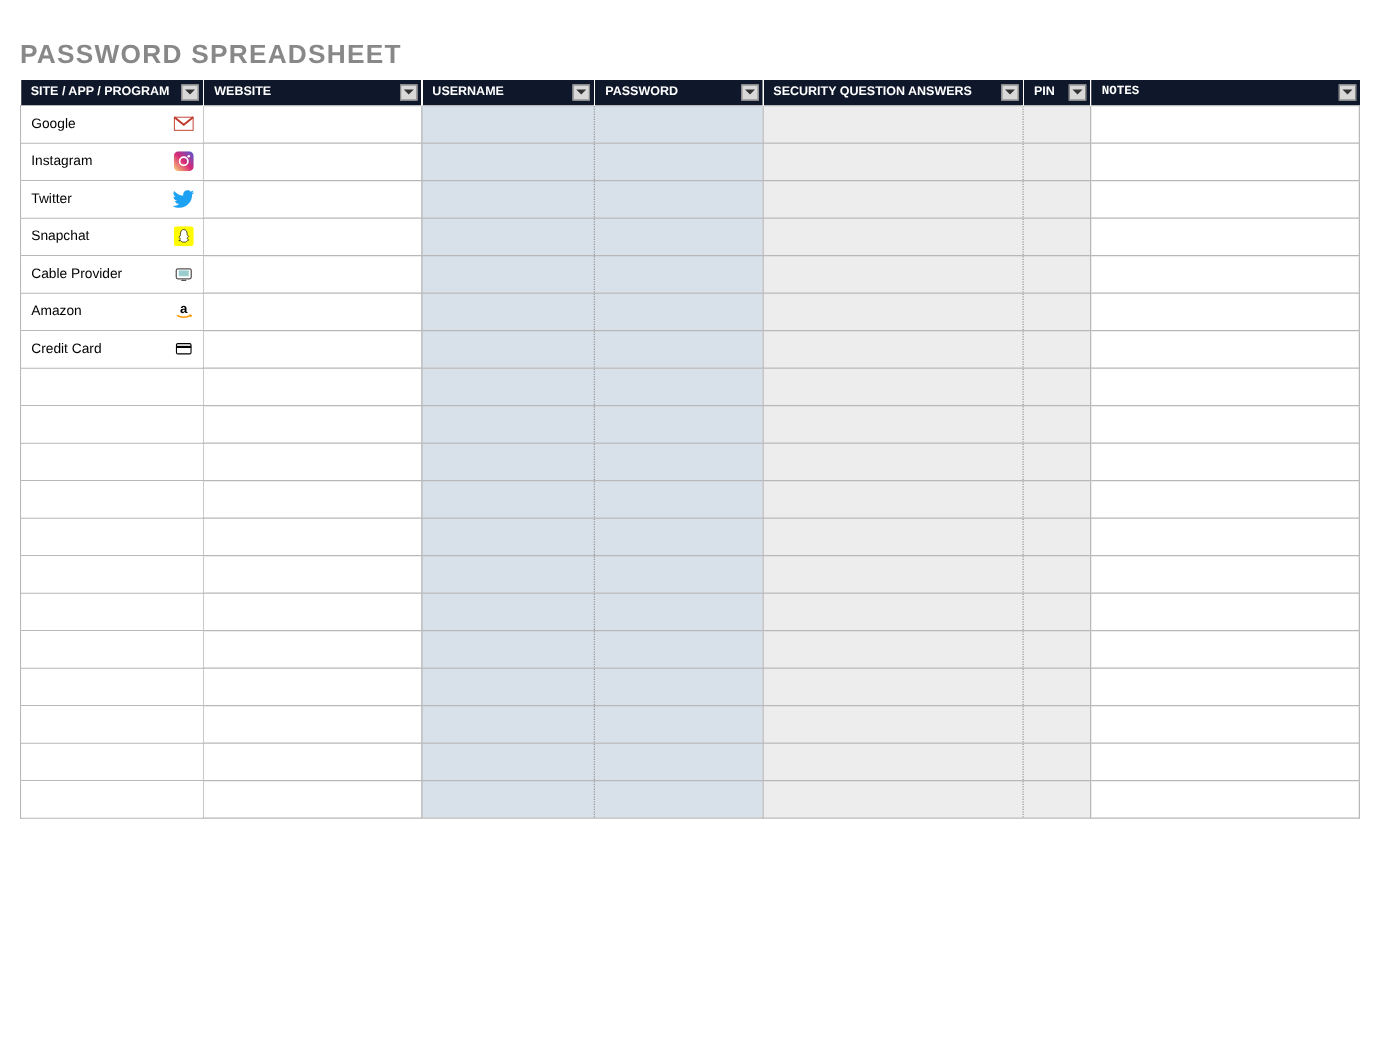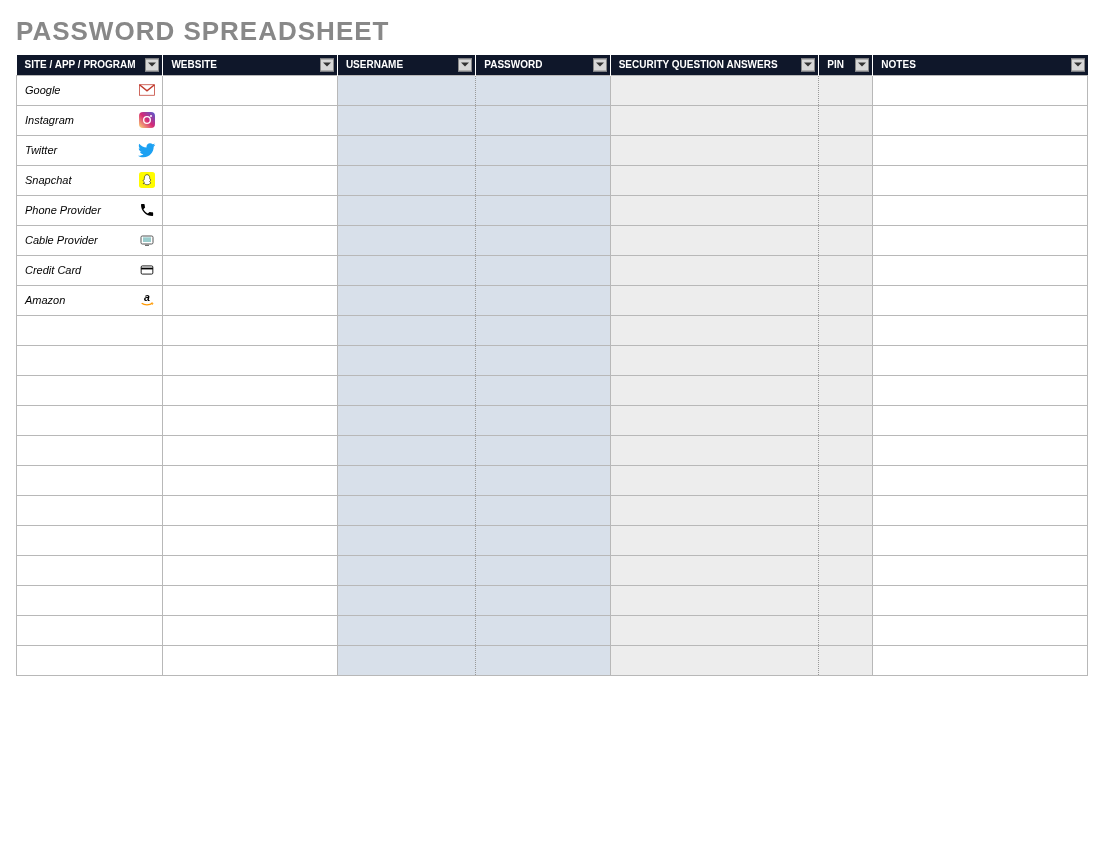--- a/index.html
+++ b/index.html
@@ -4,44 +4,44 @@
 <style>
   * { box-sizing: border-box; }
   body {
     margin: 0;
     padding: 16px;
     font-family: "Century Gothic", "Segoe UI", Arial, sans-serif;
     background: #fff;
     width: 1107px;
   }
   h1.title {
-    margin: 0 0 8px 0;
+    margin: 16px 0 8px 0;
     color: #888;
     font-weight: 700;
     letter-spacing: 1px;
-    font-size: 26px;
+    font-size: 21px;
   }
   table {
     border-collapse: collapse;
     width: 1072px;
     table-layout: fixed;
   }
   th {
     background: #0f172a;
     color: #fff;
     font-size: 10px;
     font-weight: 700;
     text-align: left;
     padding: 4px 8px;
     height: 20px;
     position: relative;
     border-right: 1px solid #fff;
     margin-top: 36px;
   }
-  th:last-child { border-right: none; }
+  th:last-child { border-right: none; font-family: Liberation Mono, monospace; }
   .filter {
     position: absolute;
     right: 3px;
     top: 50%;
     transform: translateY(-50%);
     width: 14px;
     height: 13px;
     background: #d8d8d8;
     border: 1px solid #888;
     display: flex;
@@ -78,21 +78,21 @@
     position: absolute;
     right: 6px;
     top: 50%;
     transform: translateY(-50%);
     width: 18px;
     height: 18px;
     display: flex;
     align-items: center;
     justify-content: center;
   }
-  .col-site     { width: 146px; font-style: italic; }
+  .col-site     { width: 146px; }
   .col-website  { width: 174px; }
   .col-username { width: 138px; }
   .col-password { width: 134px; }
   .col-security { width: 208px; }
   .col-pin      { width: 54px;  }
   .col-notes    { width: 214px; }
 </style>
 </head>
 <body>
 
@@ -177,77 +177,64 @@
             </svg>
           </span></td>
         <td class="col-website"></td>
         <td class="col-username"></td>
         <td class="col-password"></td>
         <td class="col-security"></td>
         <td class="col-pin"></td>
         <td class="col-notes"></td>
       </tr>
       <tr>
-        <td class="site col-site"><span>Phone Provider</span><span class="icon-slot">
-            <svg viewBox="0 0 24 24" width="16" height="16">
-              <path fill="#000" d="M6.6 10.8c1.4 2.8 3.8 5.2 6.6 6.6l2.2-2.2c.3-.3.7-.4 1.1-.3 1.2.4 2.4.6 3.7.6.6 0 1 .4 1 1V20c0 .6-.4 1-1 1C10.6 21 3 13.4 3 4c0-.6.4-1 1-1h3.5c.6 0 1 .4 1 1 0 1.3.2 2.5.6 3.7.1.4 0 .8-.3 1.1L6.6 10.8z"></path>
-            </svg>
-          </span></td>
-        <td class="col-website"></td>
-        <td class="col-username"></td>
-        <td class="col-password"></td>
-        <td class="col-security"></td>
-        <td class="col-pin"></td>
-        <td class="col-notes"></td>
-      </tr>
-      <tr>
         <td class="site col-site"><span>Cable Provider</span><span class="icon-slot">
             <svg viewBox="0 0 24 24" width="16" height="16">
               <rect x="3" y="6" width="18" height="12" rx="2" fill="none" stroke="#555" stroke-width="1.5"></rect>
               <rect x="6" y="8" width="12" height="7" fill="#9cc"></rect>
               <line x1="9" y1="20" x2="15" y2="20" stroke="#555" stroke-width="1.5"></line>
             </svg>
           </span></td>
         <td class="col-website"></td>
         <td class="col-username"></td>
         <td class="col-password"></td>
         <td class="col-security"></td>
         <td class="col-pin"></td>
         <td class="col-notes"></td>
       </tr>
       <tr>
-        <td class="site col-site"><span>Credit Card</span><span class="icon-slot">
-            <svg viewBox="0 0 24 24" width="18" height="14">
-              <rect x="2" y="5" width="20" height="14" rx="2" fill="#fff" stroke="#000" stroke-width="1.5"></rect>
-              <rect x="2" y="8" width="20" height="3" fill="#000"></rect>
-            </svg>
-          </span></td>
-        <td class="col-website"></td>
-        <td class="col-username"></td>
-        <td class="col-password"></td>
-        <td class="col-security"></td>
-        <td class="col-pin"></td>
-        <td class="col-notes"></td>
-      </tr>
-      <tr>
         <td class="site col-site"><span>Amazon</span><span class="icon-slot">
             <svg viewBox="0 0 24 24" width="16" height="16">
               <text x="12" y="14" text-anchor="middle" font-size="16" font-weight="bold" fill="#000" font-family="Arial">a</text>
               <path d="M4 17c4 3 12 3 16 0" stroke="#ff9900" stroke-width="1.8" fill="none"></path>
               <path d="M19 16l2 1-1 2" stroke="#ff9900" stroke-width="1.5" fill="none"></path>
             </svg>
           </span></td>
         <td class="col-website"></td>
         <td class="col-username"></td>
         <td class="col-password"></td>
         <td class="col-security"></td>
         <td class="col-pin"></td>
         <td class="col-notes"></td>
       </tr>
       <tr>
+        <td class="site col-site"><span>Credit Card</span><span class="icon-slot">
+            <svg viewBox="0 0 24 24" width="18" height="14">
+              <rect x="2" y="5" width="20" height="14" rx="2" fill="#fff" stroke="#000" stroke-width="1.5"></rect>
+              <rect x="2" y="8" width="20" height="3" fill="#000"></rect>
+            </svg>
+          </span></td>
+        <td class="col-website"></td>
+        <td class="col-username"></td>
+        <td class="col-password"></td>
+        <td class="col-security"></td>
+        <td class="col-pin"></td>
+        <td class="col-notes"></td>
+      </tr>
+      <tr>
         <td class="site col-site"><span></span></td>
         <td class="col-website"></td>
         <td class="col-username"></td>
         <td class="col-password"></td>
         <td class="col-security"></td>
         <td class="col-pin"></td>
         <td class="col-notes"></td>
       </tr>
       <tr>
         <td class="site col-site"><span></span></td>

